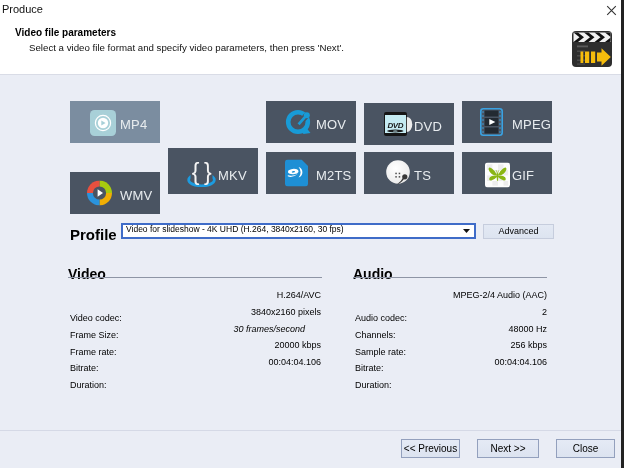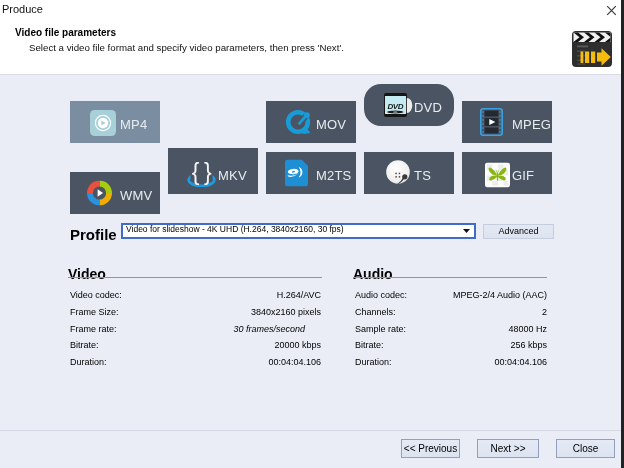--- a/index.html
+++ b/index.html
@@ -15,21 +15,21 @@
 .fbtn { position:absolute; width:90px; height:42px; background:#4a5462; }
 .fbtn.sel { background:#7b8da0; }
 .fbtn .lbl { position:absolute; left:50px; top:50%; transform:translateY(-33%); font-size:13px; color:#e8ecef; letter-spacing:0.2px; }
 .fbtn svg.icon { position:absolute; left:17px; top:50%; transform:translateY(-50%); }
 #profLbl { left:70px; top:226px; font-size:15px; font-weight:bold; color:#000; }
 #combo { left:121px; top:223px; width:355px; height:16px; background:#fff; border:2px solid #3f6cc8; }
 #comboTxt { left:126px; top:224px; font-size:8.5px; color:#000; white-space:nowrap; }
 #advBtn { left:483px; top:224px; width:71px; height:15px; background:linear-gradient(#e3e9f4,#dde4f0); border:1px solid #c6cddd; font-size:9px; color:#000; text-align:center; line-height:13px; }
 .secTitle { font-size:14px; font-weight:bold; color:#000;text-align:center; }
 .secLine { position:absolute; height:1px; background:#8e95a5; }
-.row { position:absolute; font-size:9px; color:#000; }
+.row { position:absolute; font-size:9px; color:#000;margin-top:23px; }
 .rowval { position:absolute; font-size:9px; color:#000; text-align:right; }
 #botline { left:0; top:430px; width:621px; height:1px; background:#d5d9e6; }
 .botbtn { position:absolute; top:439px; height:19px; background:linear-gradient(#e5eaf5,#dce3f0); border:1px solid #93a0bd; font-size:10px; color:#000; text-align:center; line-height:17px; }
 </style>
 </head>
 <body>
 <div class="abs" id="content"></div>
 <div class="abs" id="rightborder"></div>
 <div class="abs" id="title">Produce</div>
 <svg class="abs" id="closex" viewBox="0 0 15 15">
@@ -84,21 +84,21 @@
 </div>
 <div class="fbtn" style="left:266px; top:101px;">
   <svg class="icon" style="left:19px;" width="29" height="28" viewBox="0 0 29 28">
     <circle cx="13" cy="14" r="9.8" fill="none" stroke="#189bd7" stroke-width="4.6"></circle>
     <path d="M17 23.5 a 10 10 0 0 0 4.5 -3.5 l4 5 l-7 1 z" fill="#189bd7"></path>
     <path d="M11.5 15.5 L20 5.8 L23.3 8.6 L14.8 18.3 Z" fill="#189bd7" stroke="#4a5462" stroke-width="1.6"></path>
     <circle cx="21.8" cy="7.2" r="3" fill="#189bd7"></circle>
   </svg>
   <span class="lbl">MOV</span>
 </div>
-<div class="fbtn" style="left:364px; top:84px;border-radius:17px;">
+<div class="fbtn" style="left:364px; top:103px;">
   <svg class="icon" style="left:20px;" width="29" height="24" viewBox="0 0 29 24">
     <rect x="0" y="0" width="23" height="24" rx="2" fill="#161616"></rect>
     <rect x="1" y="3" width="21" height="18" fill="#c5ebf2"></rect>
     <path d="M22.8 4.9 a 5.5 7.5 0 0 1 0 15 z" fill="#ededed"></path>
     <text x="11.3" y="16.2" font-size="8" font-weight="bold" font-style="italic" fill="#1a1a1a" text-anchor="middle" font-family="Liberation Sans" letter-spacing="-0.5">DVD</text>
     <ellipse cx="11.3" cy="19" rx="8.2" ry="1.5" fill="#1a1a1a"></ellipse>
     <ellipse cx="11.3" cy="19" rx="2.4" ry="0.5" fill="#c5ebf2"></ellipse>
   </svg>
   <span class="lbl">DVD</span>
 </div>

